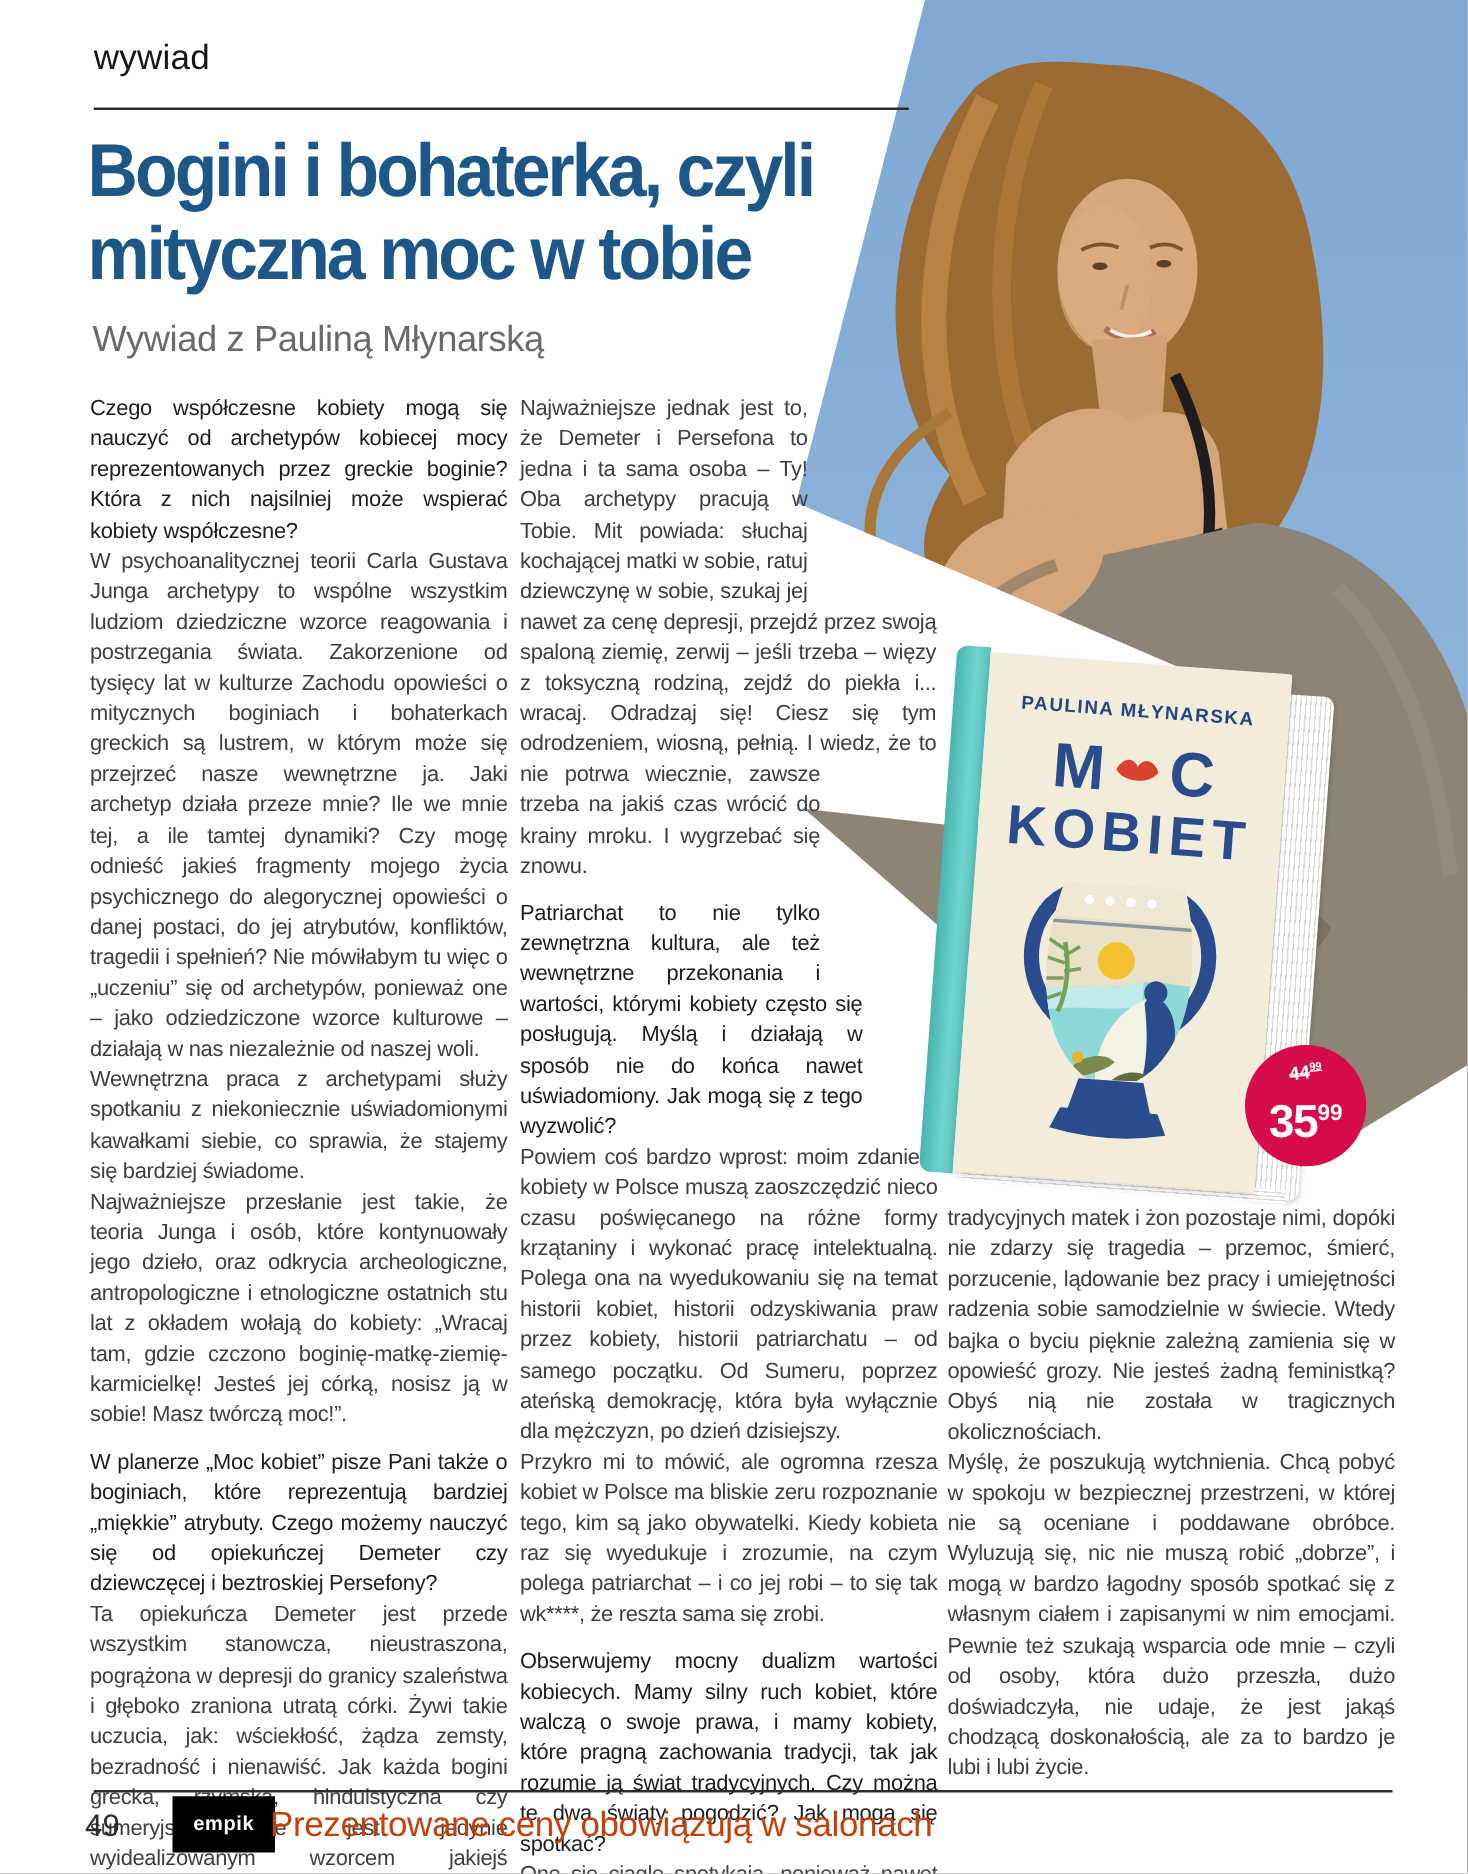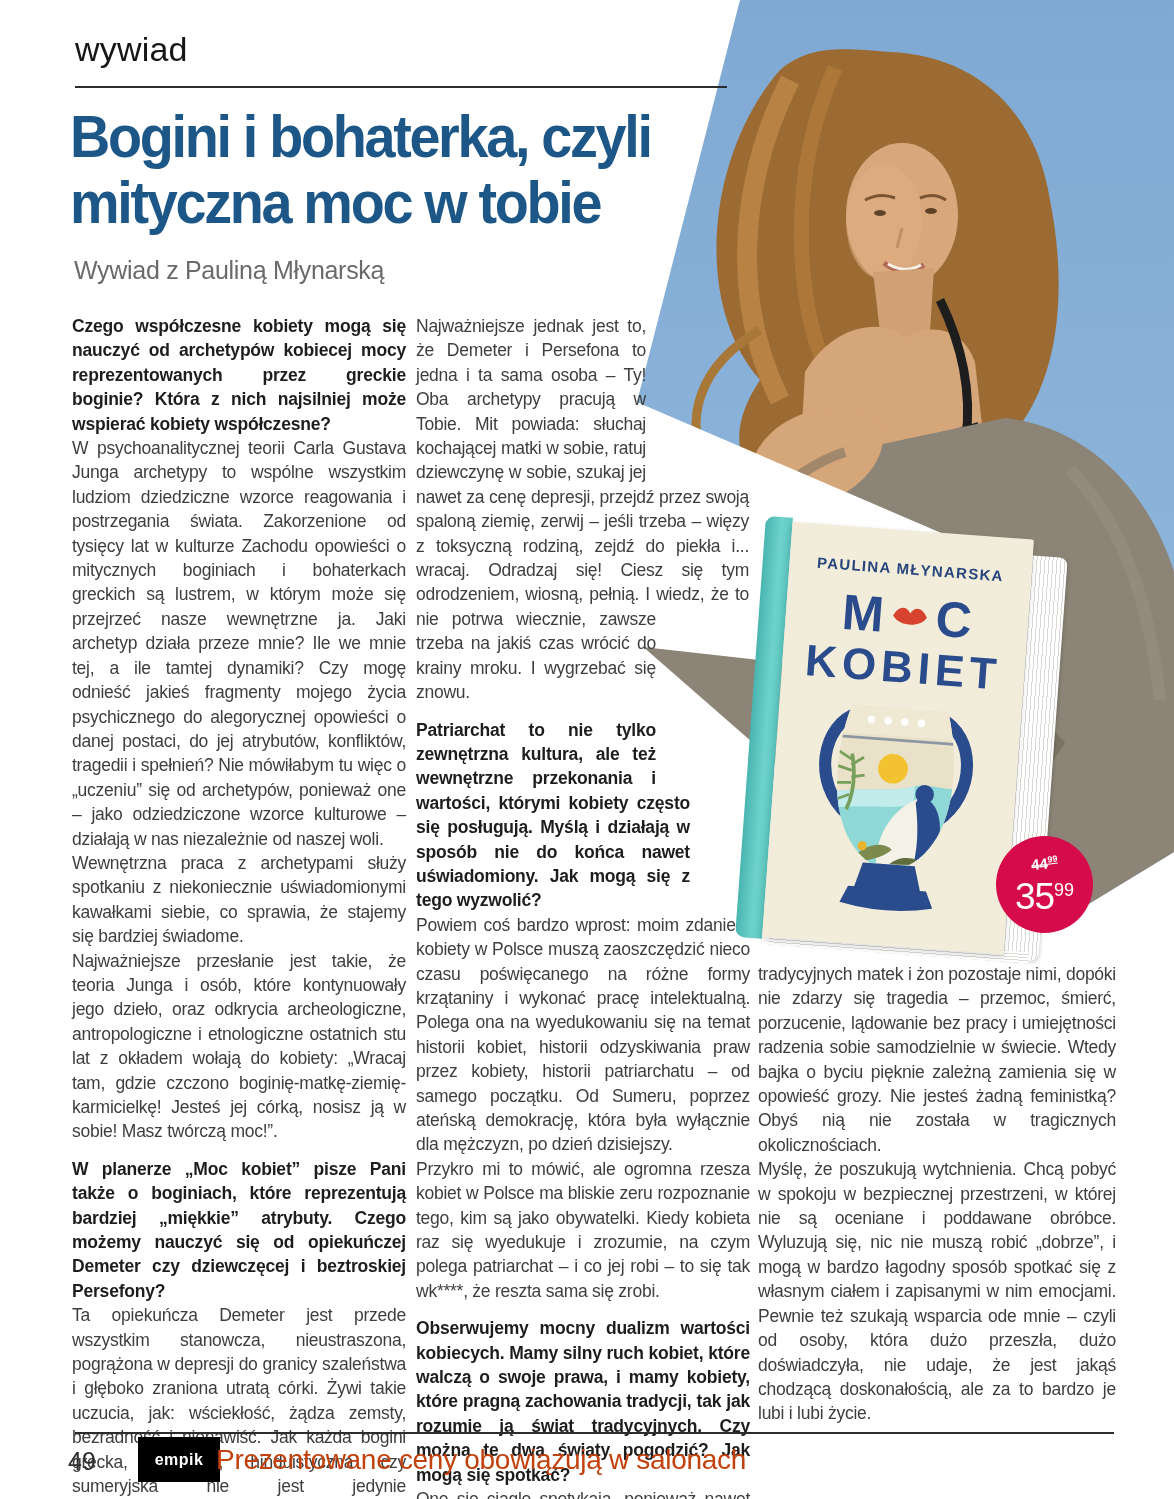--- a/index.html
+++ b/index.html
@@ -1,46 +1,46 @@
 <!DOCTYPE html>
 <html><head>
 <meta charset="utf-8">
 <style>
   html,body{margin:0;padding:0;background:#888;}
   .page{
     position:relative;width:1174px;height:1499px;background:#ffffff;
     font-family:"Liberation Sans","DejaVu Sans",sans-serif;overflow:hidden;margin:0 auto;
   }
   
-  .kicker{position:absolute;left:75px;top:30px;font-size:34px;color:#161616;letter-spacing:.2px;z-index:3;}
+  .kicker{position:absolute;left:75px;top:30px;font-size:28px;color:#161616;letter-spacing:.2px;z-index:3;}
   .kicker-rule{position:absolute;left:75px;top:86px;width:652px;height:2px;background:#2c2c2c;z-index:3;}
   .title{
     position:absolute;left:70px;top:104px;z-index:3;color:#1d5787;font-weight:700;
     font-size:60px;line-height:66px;letter-spacing:-2.5px;transform:scaleX(.93);transform-origin:left top;white-space:nowrap;
   }
-  .subtitle{position:absolute;left:74px;top:256px;z-index:3;color:#6a6a6a;font-size:25px;letter-spacing:-.3px;}
+  .subtitle{position:absolute;left:74px;top:256px;z-index:3;color:#6a6a6a;font-size:29px;letter-spacing:-.3px;}
   
   .photo{
     position:absolute;inset:0;z-index:1;
     clip-path:polygon(740px 0px,1174px 0px,1174px 852px,1000px 958px,624px 630px,637px 402px);
   }
   .photo .sky{position:absolute;inset:0;background:linear-gradient(180deg,#7fa9d3 0%,#8fb6dc 45%,#a9c8e4 100%);}
   .photo .sand{
     position:absolute;left:560px;top:520px;width:370px;height:460px;
     background:linear-gradient(172deg,#8fb3cf 0%,#e6e1d6 16%,#dcc79d 30%,#c9a269 55%,#bb9156 100%);
   }
   .photo svg{position:absolute;left:640px;top:0;}
   .wedge{
     position:absolute;inset:0;z-index:2;background:#fff;
     clip-path:polygon(632px 400px,1004px 560px,1026px 690px,616px 644px);
   }
   
   .col{position:absolute;z-index:3;font-size:17.5px;line-height:24.4px;color:#3e3e3e;text-align:justify;letter-spacing:-.25px;}
   .col p{margin:0;}
-  .col p.q{font-weight:700;color:#1d1d1d;margin-top:13px;letter-spacing:-.2px;}
+  .col p.q{font-weight:400;color:#1d1d1d;margin-top:13px;letter-spacing:-.2px;}
   #col1{left:72px;top:314px;width:334px;}
   #col2{left:416px;top:314px;width:334px;}
   #col3{left:758px;top:962px;width:358px;}
   .sp{float:right;clear:right;}
   .sp1{width:104px;height:150px;}
   .sp2{width:1px;height:148px;}
   .sp3{width:94px;height:176px;}
   .sp4{width:60px;height:96px;}
   
   .book{position:absolute;left:764px;top:514px;width:320px;height:456px;z-index:4;transform:rotate(4.2deg);transform-origin:30px 30px;}
@@ -61,21 +61,21 @@
   .cover .title-row .letter{font-size:50px;font-weight:700;color:#2a4b8c;letter-spacing:0;line-height:46px;}
   .cover .title2{text-align:center;font-size:44px;font-weight:700;color:#2a4b8c;letter-spacing:5px;line-height:44px;margin-top:6px;}
   .cover .vase{display:block;margin:10px auto 0 auto;}
   
   .badge{
     position:absolute;left:996px;top:836px;width:97px;height:97px;border-radius:50%;background:#d60b4b;z-index:5;
     display:flex;flex-direction:column;align-items:center;justify-content:center;color:#fff;
   }
   .badge .old{font-size:15px;font-weight:700;text-decoration:line-through;transform:rotate(-6deg);line-height:14px;}
   .badge .old sup{font-size:9px;}
-  .badge .new{font-size:37px;font-weight:400;line-height:38px;letter-spacing:-1px;}
+  .badge .new{font-size:37px;font-weight:700;line-height:49px;letter-spacing:-1px;}
   .badge .new sup{font-size:18px;letter-spacing:0;}
   
   .footer-rule{position:absolute;left:75px;top:1432px;width:1039px;height:2px;background:#2c2c2c;z-index:3;}
   .pagenum{position:absolute;left:68px;top:1447px;font-size:25px;color:#2e2e2e;z-index:3;}
   .logo{
     position:absolute;left:138px;top:1437px;width:82px;height:45px;background:#000;color:#fff;z-index:3;
     display:flex;align-items:center;justify-content:center;font-size:16px;font-weight:700;letter-spacing:.5px;
   }
   .footnote{position:absolute;left:216px;top:1444px;font-size:28px;color:#c2410c;letter-spacing:-.3px;z-index:3;}
 </style>

